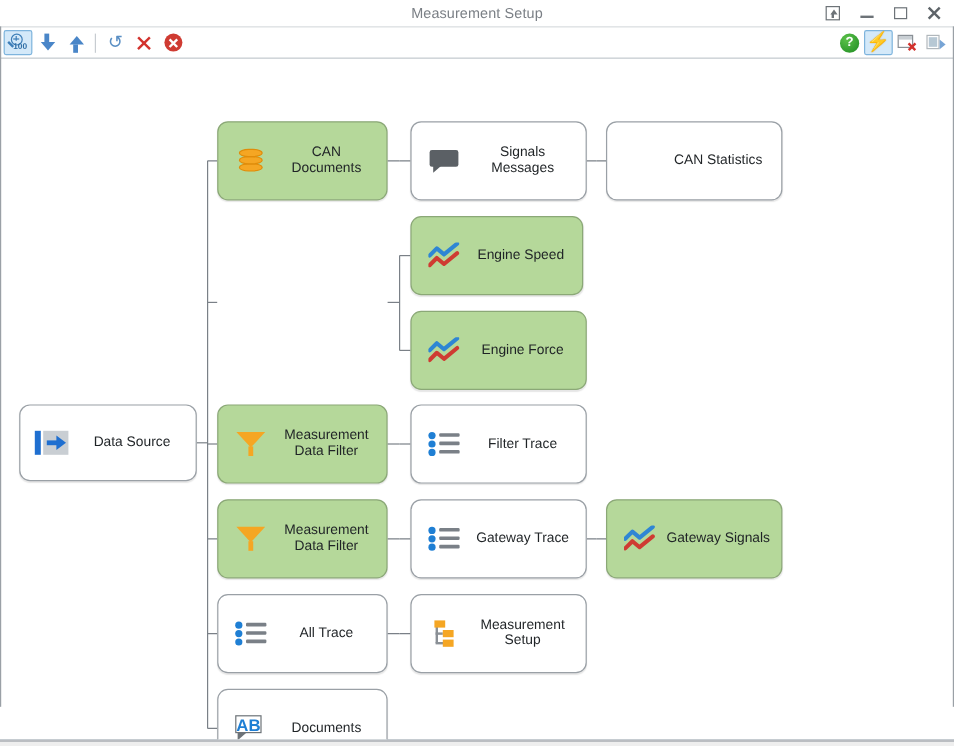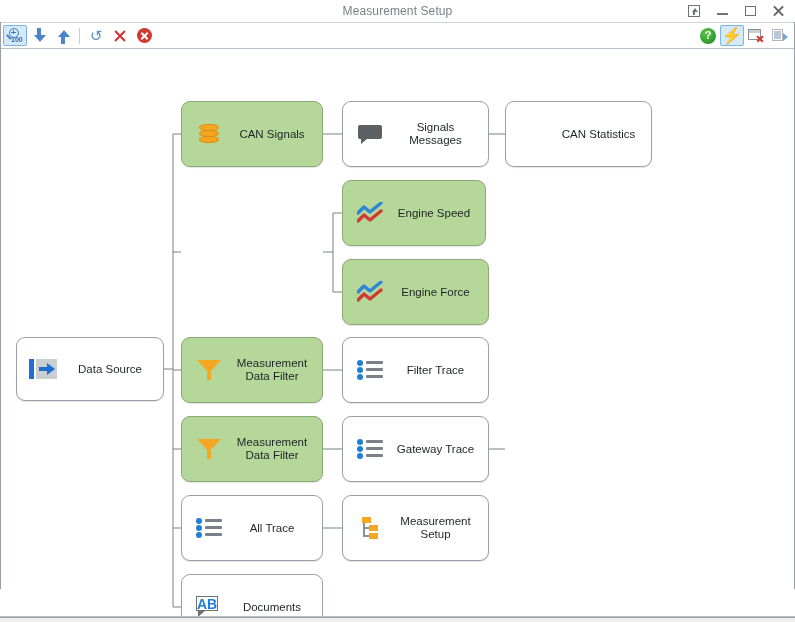--- a/index.html
+++ b/index.html
@@ -552,21 +552,21 @@
           <span class="label">Data Source</span>
         </div>
         <div class="node green" style="left: 181px; top: 52px; width: 142px; height: 66px;">
           <span class="ico">
             <span class="ic-db">
               <span class="d d3"></span>
               <span class="d d2"></span>
               <span class="d d1"></span>
             </span>
           </span>
-          <span class="label">CAN Signals</span>
+          <span class="label">CAN Documents</span>
         </div>
         <div class="node" style="left: 342px; top: 52px; width: 147px; height: 66px;">
           <span class="ico">
             <span class="ic-bubble">
               <span class="b"></span>
               <span class="t"></span>
             </span>
           </span>
           <span class="label">Signals Messages</span>
         </div>
@@ -639,20 +639,31 @@
               <span class="dot d1"></span>
               <span class="dot d2"></span>
               <span class="dot d3"></span>
               <span class="ln l1"></span>
               <span class="ln l2"></span>
               <span class="ln l3"></span>
             </span>
           </span>
           <span class="label">Gateway Trace</span>
         </div>
+        <div class="node green" style="left: 505px; top: 367px; width: 147px; height: 66px;">
+          <span class="ico">
+            <span class="ic-line">
+              <svg width="26" height="22" viewBox="0 0 26 22">
+                <polyline points="1,11 7,5 13,10 24,1" fill="none" stroke="#2e86d4" stroke-width="3.4" stroke-linejoin="round" stroke-linecap="round"></polyline>
+                <polyline points="1,19 7,13 13,18 24,9" fill="none" stroke="#cf3b32" stroke-width="3.4" stroke-linejoin="round" stroke-linecap="round"></polyline>
+              </svg>
+            </span>
+          </span>
+          <span class="label">Gateway Signals</span>
+        </div>
         <div class="node" style="left: 181px; top: 446px; width: 142px; height: 66px;">
           <span class="ico">
             <span class="ic-list">
               <span class="dot d1"></span>
               <span class="dot d2"></span>
               <span class="dot d3"></span>
               <span class="ln l1"></span>
               <span class="ln l2"></span>
               <span class="ln l3"></span>
             </span>

